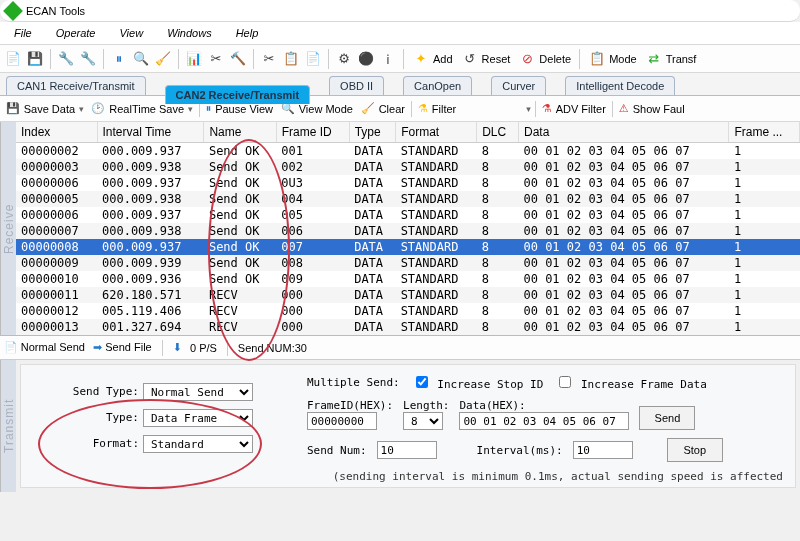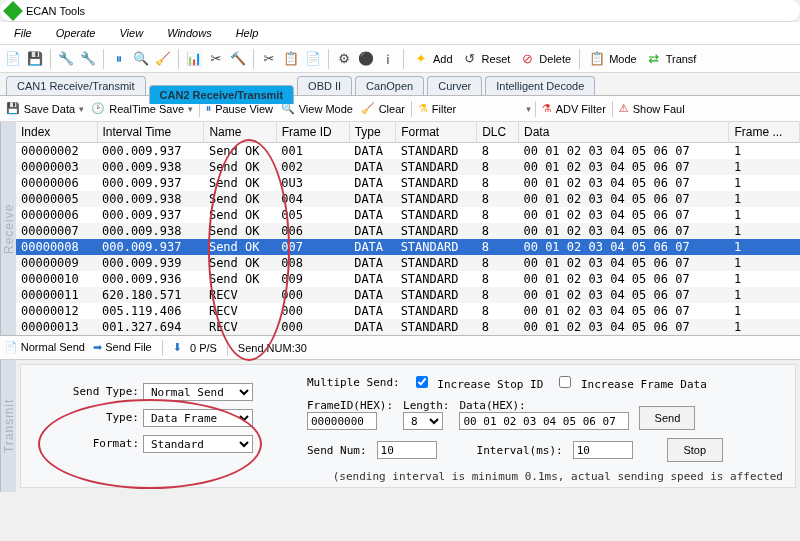--- a/index.html
+++ b/index.html
@@ -52,21 +52,21 @@
     width: 18px; height: 18px;
     display: inline-flex; align-items:center; justify-content:center;
     font-size: 13px;
     color: #444;
   }
   .tb-btn { display:flex; align-items:center; gap:3px; padding:1px 2px; }
   .tb-btn span.lbl { font-size:11px; }
   .tabs {
     background: #f4f4f4;
     display: flex;
-    gap: 0;
+    gap: 16px;
     padding: 3px 6px 0 6px;
     border-bottom: 1px solid #bbb;
   }
   .tab {
     background: #eceff3;
     border: 1px solid #a9b6c8;
     border-bottom: none;
     border-radius: 4px 4px 0 0;
     padding: 3px 10px;
     margin-right: 3px;

